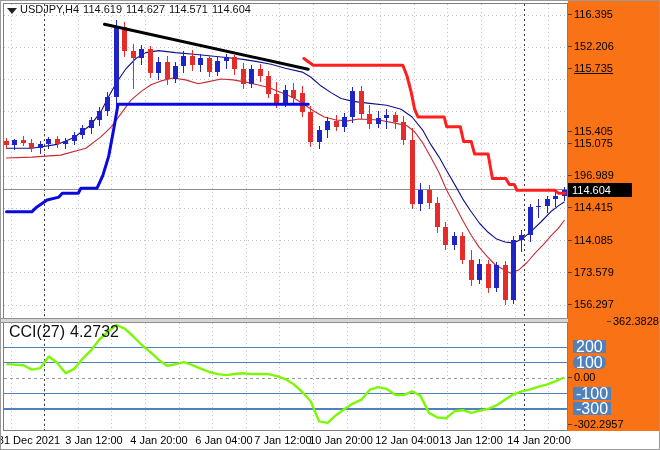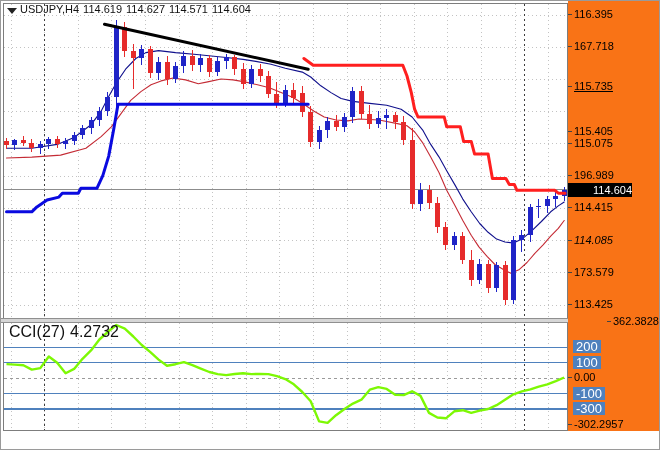--- a/index.html
+++ b/index.html
@@ -1,25 +1,25 @@
 <!DOCTYPE html>
 <html><head>
 <meta charset="utf-8">
 <style>
   html,body{margin:0;padding:0;background:#e9e9e9;font-family:"Liberation Sans",sans-serif;}
-  #mt-window{position:relative;width:658px;height:448px;background:#ffffff;border:1px solid #9a9a9a;overflow:hidden;text-align:right;}
+  #mt-window{position:relative;width:658px;height:448px;background:#ffffff;border:1px solid #9a9a9a;overflow:hidden;}
   #chart-svg{position:absolute;left:0;top:0;}
   .chart-title{position:absolute;left:19px;top:2px;height:14px;font-size:11px;color:#111;white-space:pre;z-index:5;}
   .chart-title span{margin-right:4px;}
   .dd-icon{position:absolute;left:6px;top:7px;width:0;height:0;border-left:5px solid transparent;border-right:5px solid transparent;border-top:6px solid #222;z-index:6;cursor:pointer;}
   .axis-col{position:absolute;left:567px;top:0;width:91px;height:430px;background:#f97316;}
   .p-label{position:absolute;left:6px;font-size:11px;color:#000;white-space:nowrap;}
   .p-label::before{content:"";position:absolute;left:-6px;top:6px;width:4px;height:1px;background:#444;}
   .price-badge{position:absolute;left:0px;width:60px;height:14px;background:#000;color:#fff;font-size:11px;line-height:14px;padding-left:4px;z-index:4;}
-  .lv-badge{position:absolute;left:5px;font-size:13px;line-height:13px;color:#fff;background:#4f81bd;padding:0 3px;}
+  .lv-badge{position:absolute;left:5px;font-size:16px;line-height:13px;color:#fff;background:#4f81bd;padding:0 3px;}
   .time-axis{position:absolute;left:0;top:430px;width:658px;height:18px;background:#fff;}
   .t-label{position:absolute;top:3px;font-size:11px;color:#000;white-space:nowrap;transform:translateX(-50%);}
   .cci-title{position:absolute;left:8px;top:322px;font-size:16px;color:#111;z-index:5;}
   .cci-title span{margin-right:5px;}
 </style>
 </head>
 <body>
 
 <div id="mt-window">
   <svg id="chart-svg" width="567" height="430">
@@ -222,31 +222,42 @@
       <line x1="0" x2="567" y1="321" y2="321" stroke="#8f8f8f" shape-rendering="crispEdges"></line>
     </svg>
 
   <div class="dd-icon"></div>
   <div class="chart-title"><span>USDJPY,H4</span><span>114.619</span><span>114.627</span><span>114.571</span><span>114.604</span></div>
 
   <div class="cci-title"><span>CCI(27)</span><span>4.2732</span></div>
 
   <div class="axis-col" id="price-axis">
       <div class="p-label" style="top: 7px;">116.395</div>
-      <div class="p-label" style="top: 39.2222px;">167.718</div>
-      <div class="p-label" style="top: 79px; text-decoration: underline;">115.735</div>
+      <div class="p-label" style="top: 39.2222px;">152.206</div>
+      <div class="p-label" style="top: 61px; text-decoration: underline;">115.735</div>
       <div class="p-label" style="top: 103.667px; margin-top: 20px;">115.405</div>
       <div class="p-label" style="top: 135.889px;">115.075</div>
       <div class="p-label" style="top: 168.111px;">196.989</div>
       <div class="p-label" style="top: 200.333px;">114.415</div>
-      <div class="p-label" style="top: 232.556px; font-style: italic;">114.085</div>
+      <div class="p-label" style="top: 232.556px;">114.085</div>
       <div class="p-label" style="top: 264.778px;">173.579</div>
-      <div class="p-label" style="top: 297px;">113.425</div>
+      <div class="p-label" style="top: 297px;">156.297</div>
       <div class="price-badge" style="top: 181.879px;">114.604</div>
       <div class="p-label" style="top: 314.2px; margin-left: 39px;">362.3828</div>
       <div class="p-label" style="top: 370.138px;">0.00</div>
       <div class="p-label" style="top: 416.8px;">-302.2957</div>
       <div class="lv-badge" style="top: 339.265px;">200</div>
-      <div class="lv-badge" style="top: 354.701px;">100</div>
+      <div class="lv-badge" style="top: 354.701px; border-radius: 6px;">100</div>
       <div class="lv-badge" style="top: 385.574px;">-100</div>
       <div class="lv-badge" style="top: 401.01px;">-300</div>
     </div>
+  <div class="time-axis" id="time-axis">
+      <div class="t-label" style="left: 28px;">31 Dec 2021</div>
+      <div class="t-label" style="left: 93px;">3 Jan 12:00</div>
+      <div class="t-label" style="left: 158px;">4 Jan 20:00</div>
+      <div class="t-label" style="left: 223px;">6 Jan 04:00</div>
+      <div class="t-label" style="left: 282px;">7 Jan 12:00</div>
+      <div class="t-label" style="left: 340px;">10 Jan 20:00</div>
+      <div class="t-label" style="left: 406px;">12 Jan 04:00</div>
+      <div class="t-label" style="left: 470px;">13 Jan 12:00</div>
+      <div class="t-label" style="left: 538px;">14 Jan 20:00</div>
+    </div>
 </div>
 
 </body></html>

